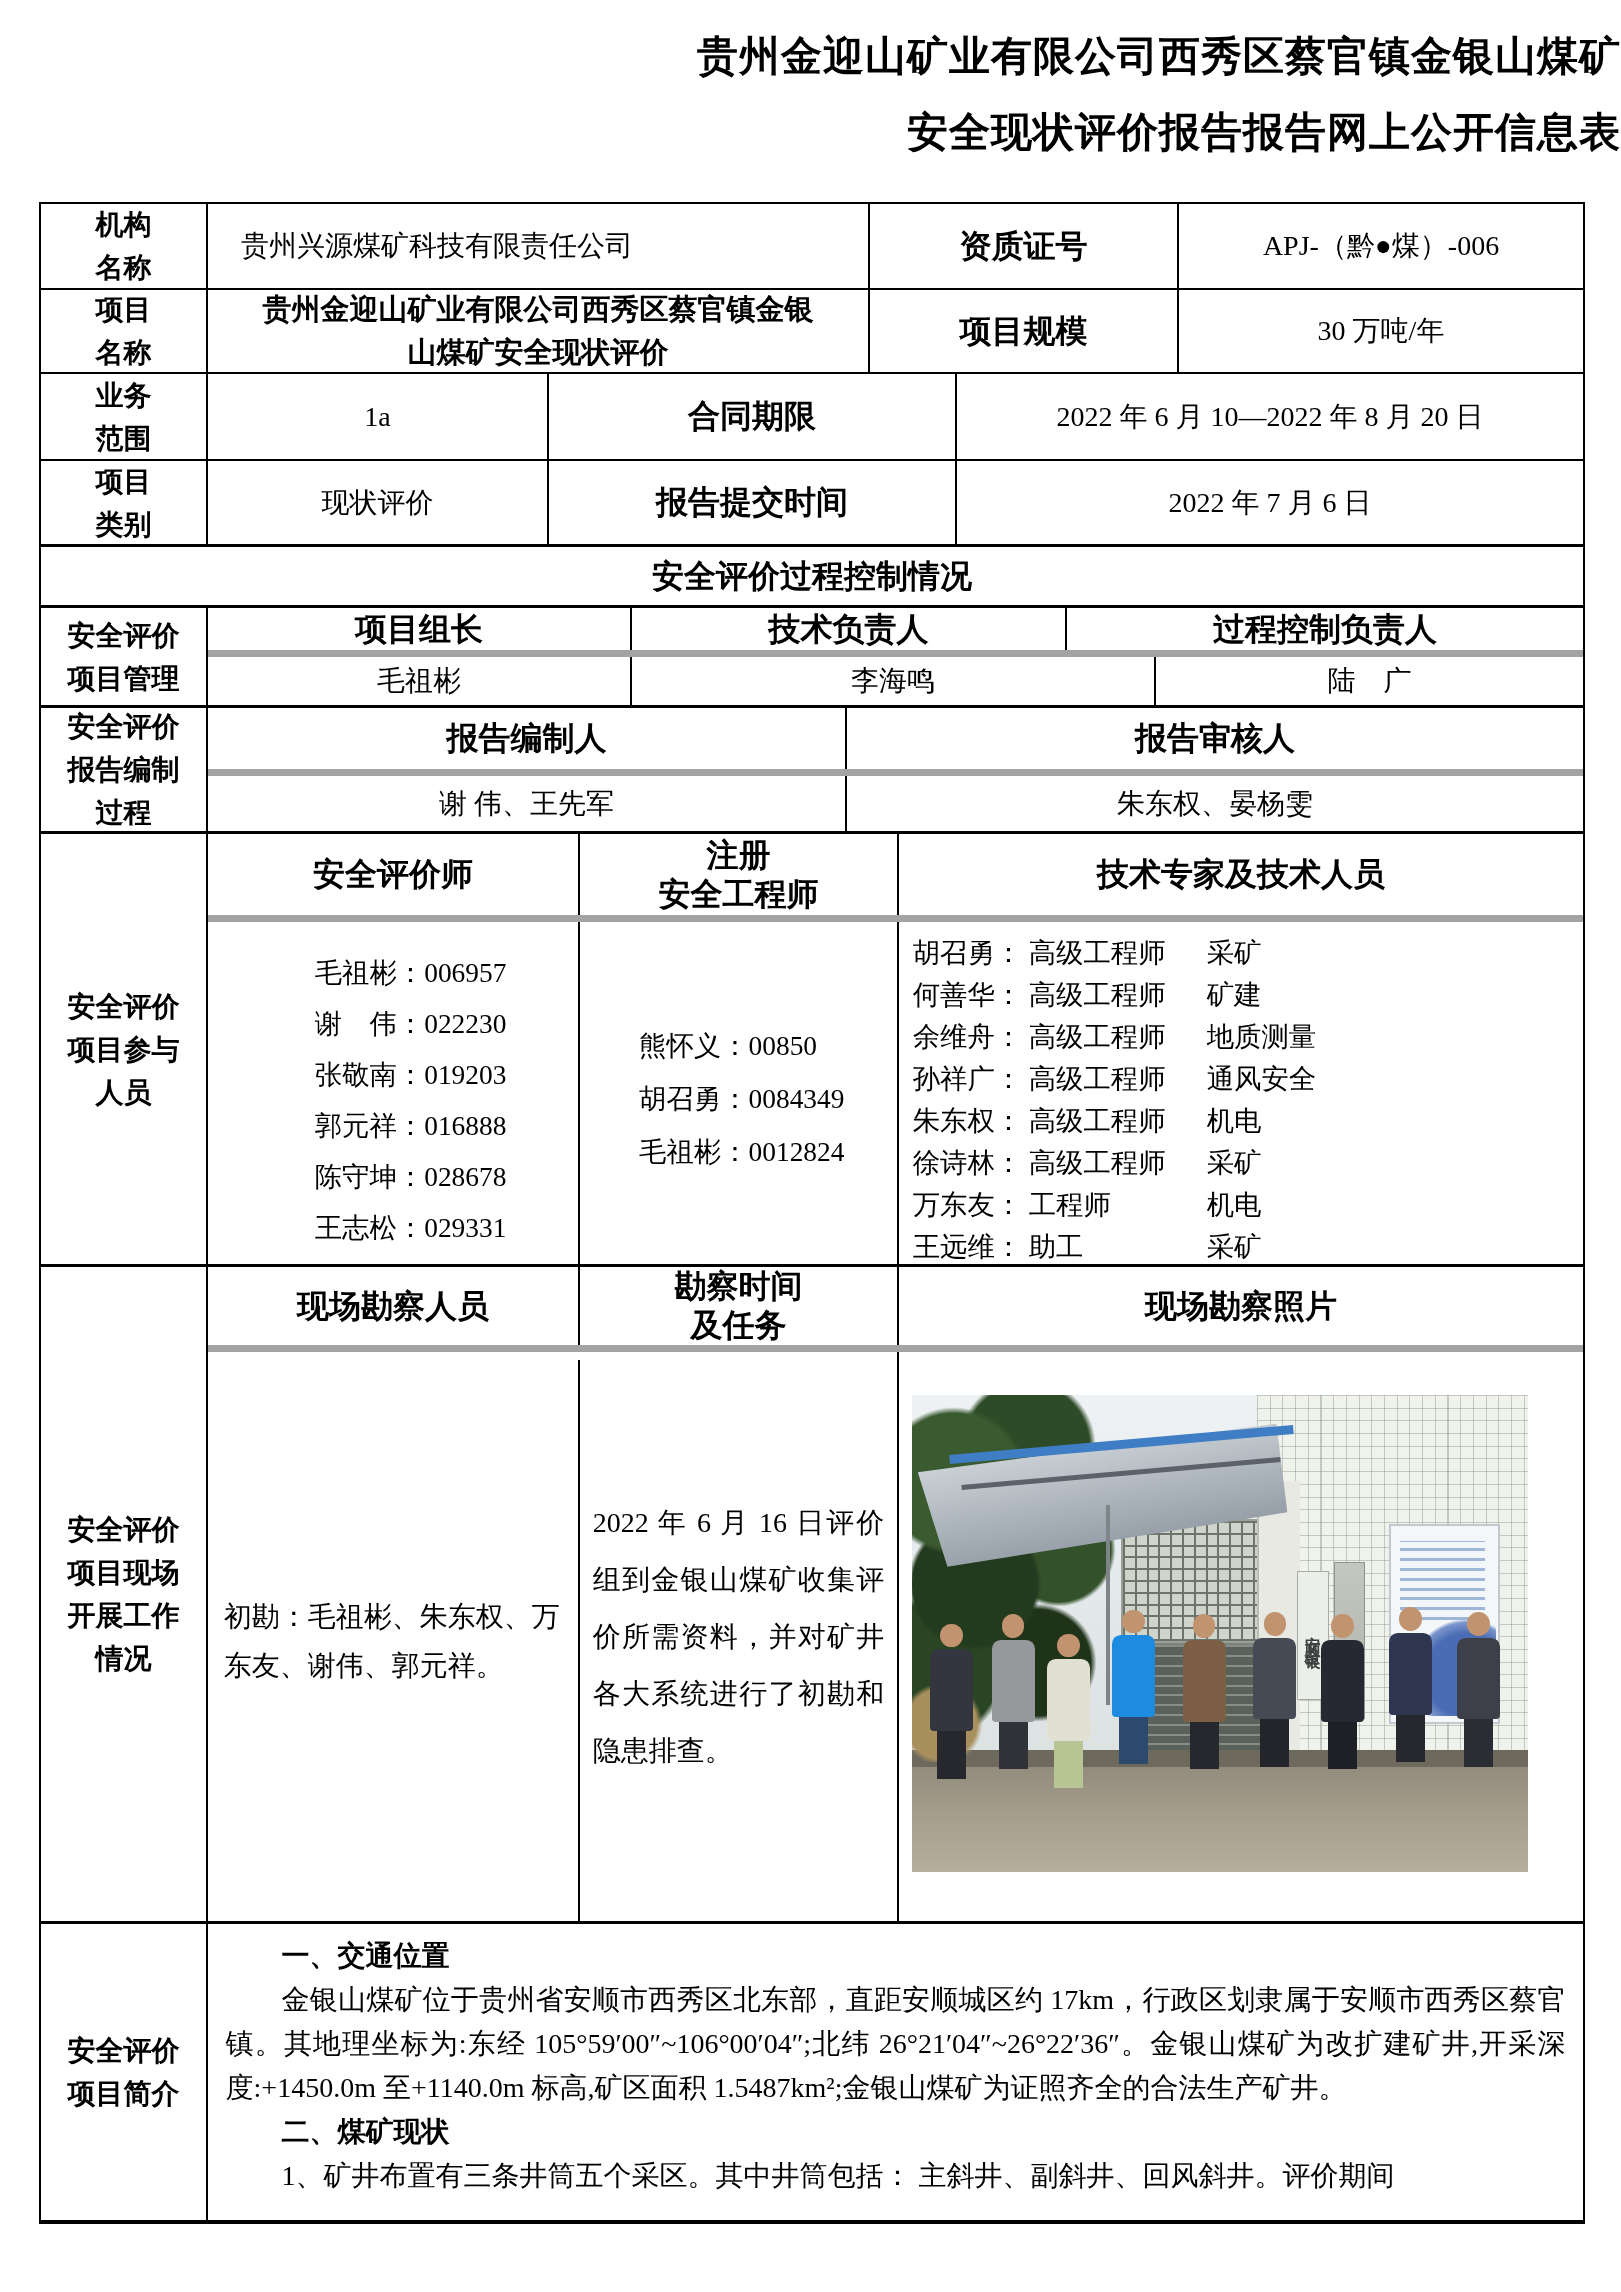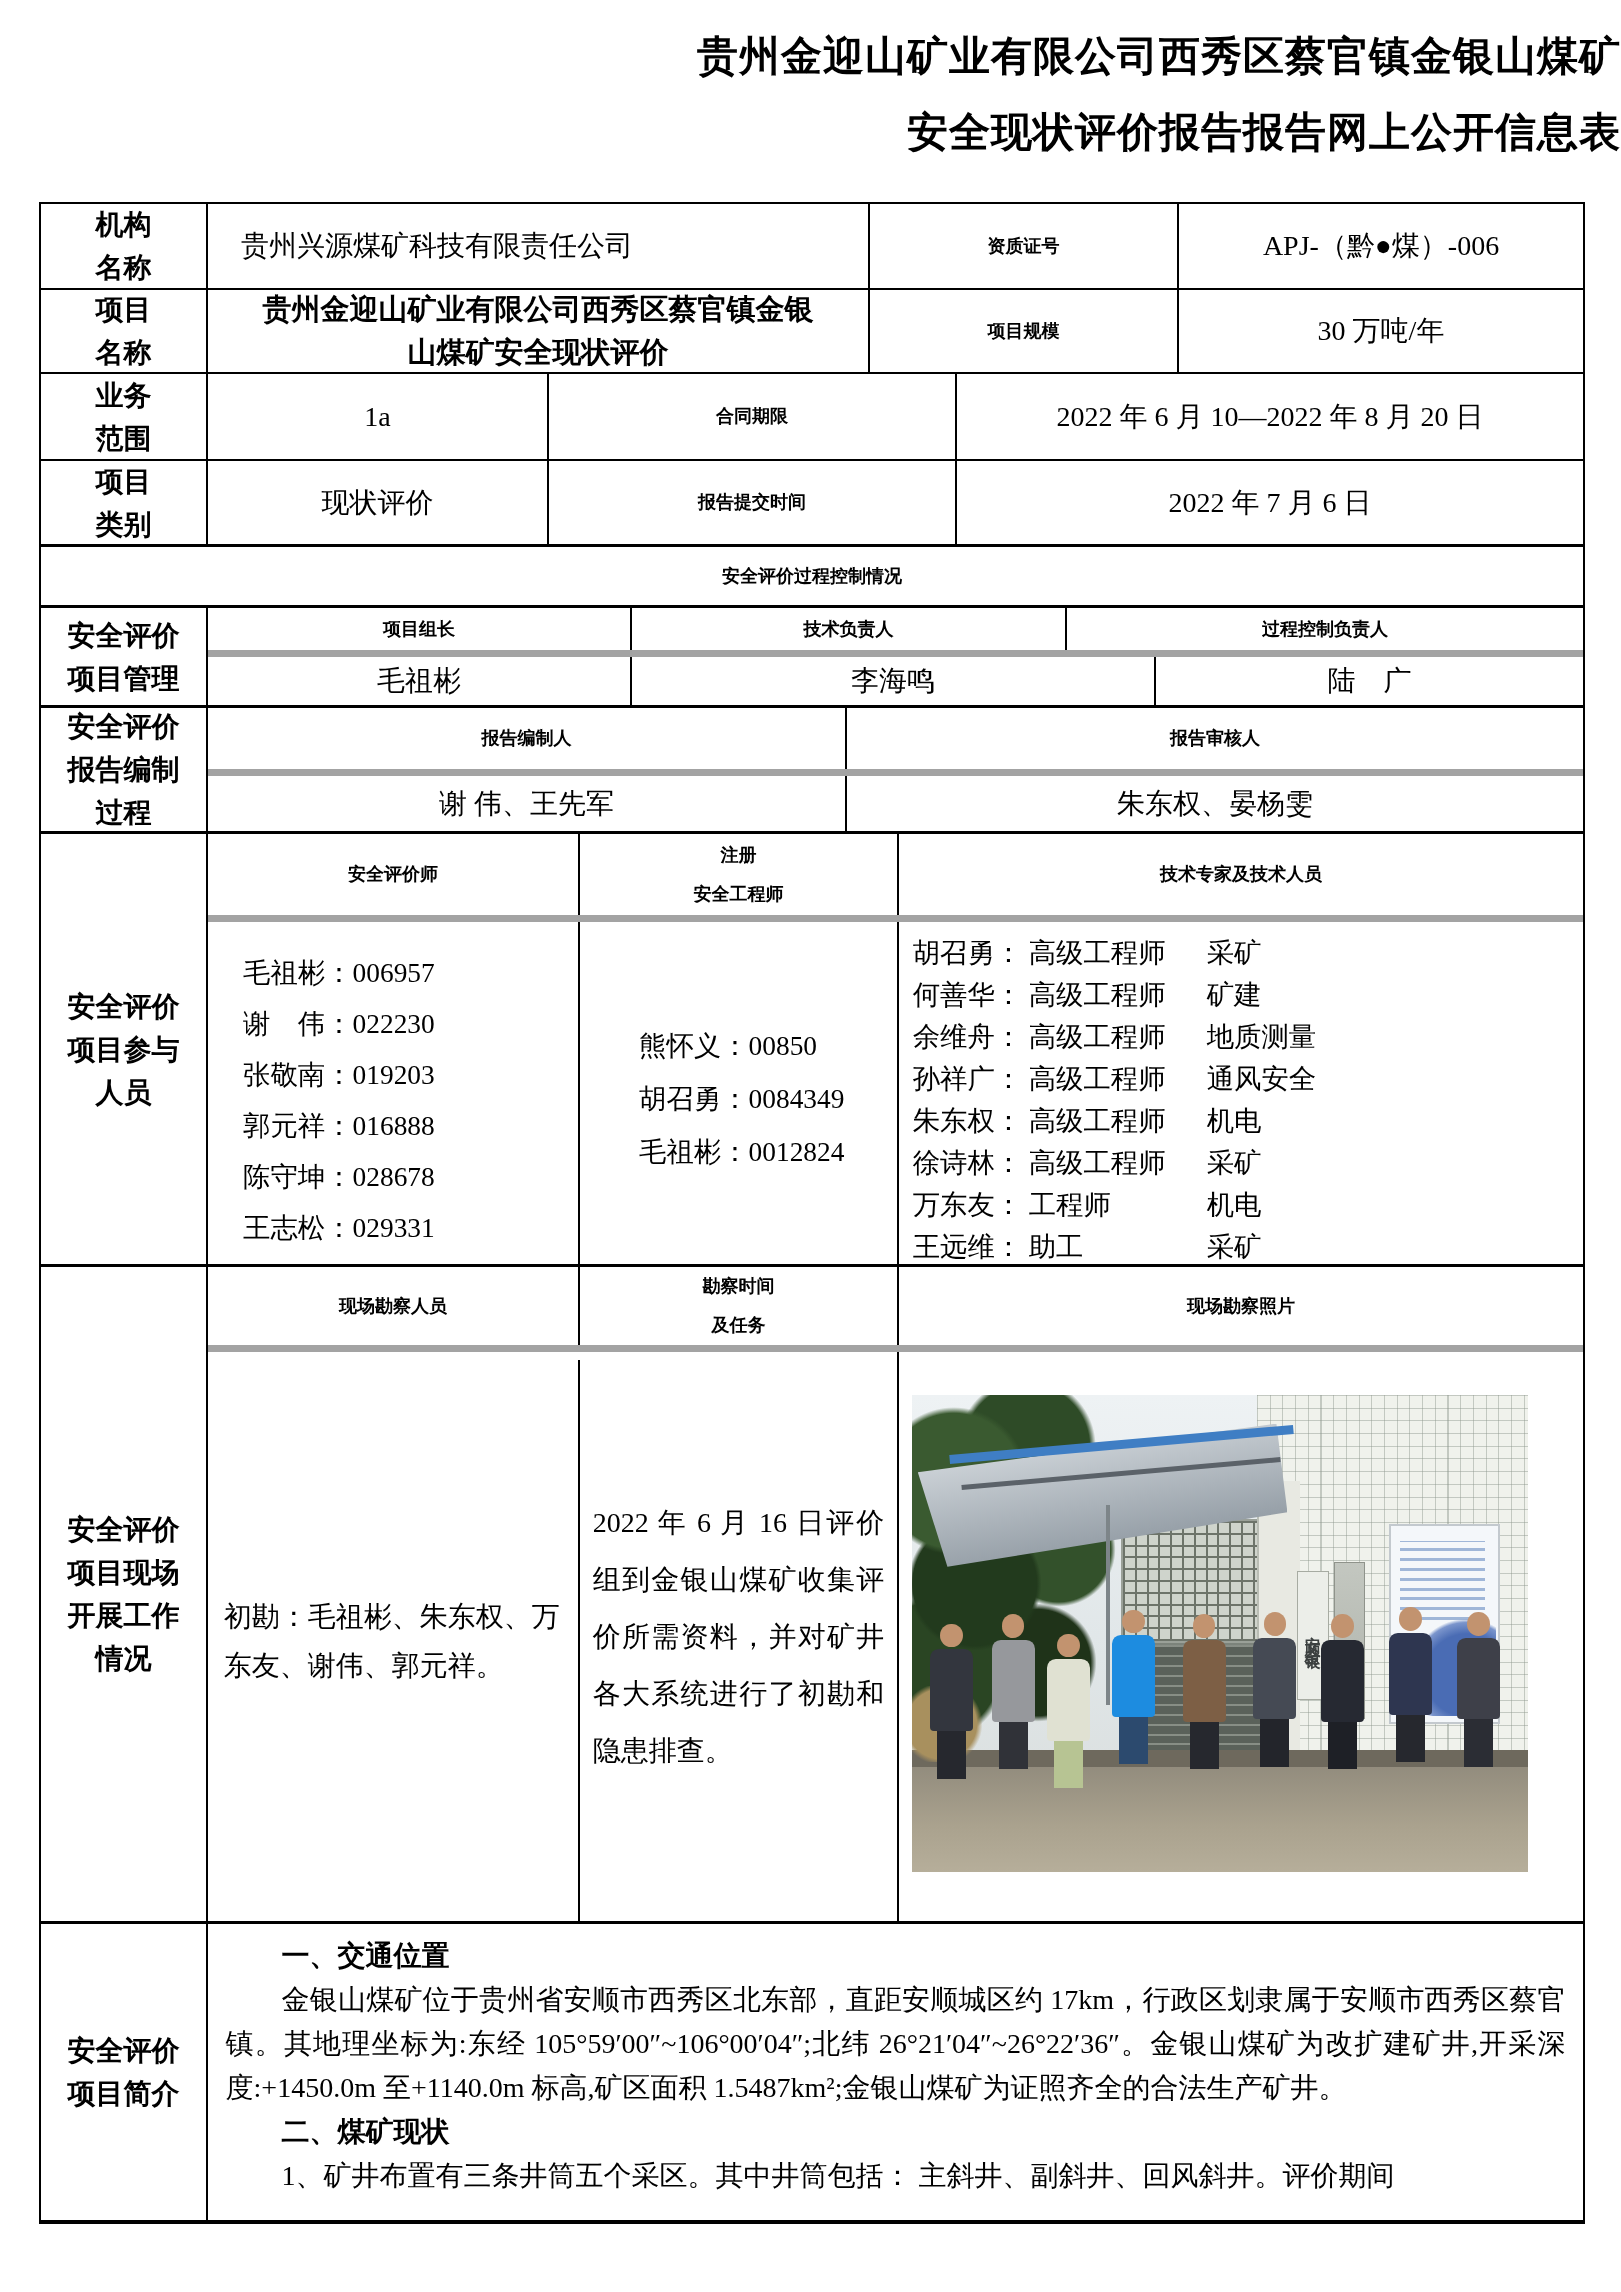--- a/index.html
+++ b/index.html
@@ -11,25 +11,25 @@
   .tr.thick{border-bottom-width:3.9px;}
   .band{display:flex;border-bottom:3.9px solid #000;}
   .band.last{border-bottom:none;}
   .td{border-right:2px solid #000;display:flex;align-items:center;justify-content:center;overflow:hidden;}
   .td:last-child,.rrow .td:last-child{border-right:none;}
   .right{flex:1;display:flex;flex-direction:column;}
   .rrow{display:flex;border-bottom:7px solid #a3a3a3;flex:0 0 auto;}
   .rrow.grow{flex:1 1 auto;}
   .rrow:last-child{border-bottom:none;}
   .lbl{white-space:pre-line;font-family:"Liberation Sans","DejaVu Sans",sans-serif;font-weight:700;font-size:28px;line-height:43px;text-align:center;}
-  .hdr{font-family:"Liberation Sans","DejaVu Sans",sans-serif;font-weight:700;font-size:18px;text-align:center;white-space:pre-line;line-height:39px;}
+  .hdr{font-family:"Liberation Sans","DejaVu Sans",sans-serif;font-weight:700;font-size:32px;text-align:center;white-space:pre-line;line-height:39px;}
   .val{font-size:28px;}
   .val-left{justify-content:flex-start;padding-left:33px;}
   .bold-val{font-family:"Liberation Sans","DejaVu Sans",sans-serif;font-weight:700;font-size:29px;text-align:center;white-space:pre-line;line-height:43px;}
-  .list{align-items:flex-start;justify-content:flex-start;flex-direction:column;display:flex;}
+  .list{align-items:center;justify-content:flex-start;flex-direction:column;display:flex;}
   .list-inner{font-size:27.4px;line-height:51px;padding:25.5px 0 0 35px;}
   .eng-inner{font-size:27.4px;line-height:53px;padding:0 0 0 59px;align-self:stretch;}
   .eng-cell{flex-direction:column;justify-content:center;display:flex;align-items:flex-start;}
   .experts-cell{flex-direction:column;justify-content:center;align-items:stretch;display:flex;padding:9.8px 0 9.8px 13.7px;}
   .exp-row{display:flex;font-size:27.4px;line-height:42px;}
   .exp-name{width:116px;}
   .exp-title{width:178px;}
   .exp-spec{flex:1;}
   .survey-cell{padding:0 15.7px;font-size:28px;line-height:49px;margin-top:8px;}
   .task-cell{padding:0 12.7px;font-size:28px;line-height:57px;text-align:justify;}

